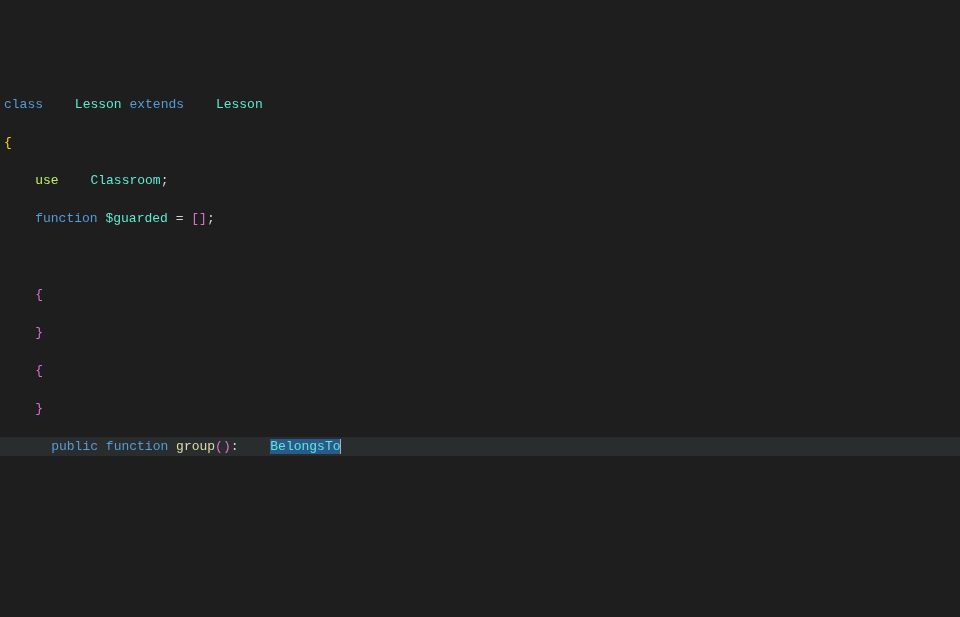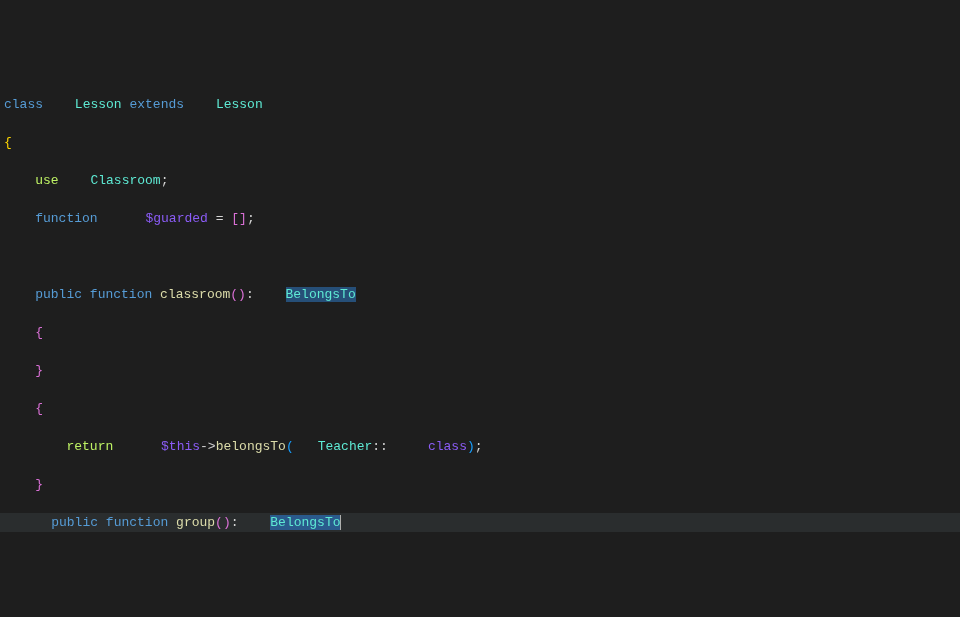--- a/index.html
+++ b/index.html
@@ -25,21 +25,21 @@
   }
   .line.hl {
     background: #2a2d2e;
     padding-left: 20px;
   }
   .k-blue { color: #569cd6; }
   .k-teal { color: #5eead4; margin-left: 24px; }
   .k-yellow { color: #dcdcaa; }
   .k-white { color: #d4d4d4; }
   .k-pink { color: #bef264; }
-  .k-var { color: #8b5cf6; margin-left: 40px; }
+  .k-var { color: #5eead4; }
   .k-gold { color: #ffd700; }
   .k-purple { color: #da70d6; }
   .k-blue2 { color: #179fff; }
   .sel {
     background: #264f78;
   }
   .cursor-sel {
     background: #2a5a8c;
     position: relative;
   }
@@ -57,25 +57,23 @@
 <body>
 
 
 
 <div class="editor">
 <div class="line"><span class="k-blue">class</span> <span class="k-teal">Lesson</span> <span class="k-blue">extends</span> <span class="k-teal">Lesson</span></div>
 <div class="line"><span class="k-gold">{</span></div>
 <div class="line">    <span class="k-pink">use</span> <span class="k-teal">Classroom</span><span class="k-white">;</span></div>
 <div class="line">    <span class="k-blue">function</span> <span class="k-var">$guarded</span><span class="k-white"> = </span><span class="k-purple">[]</span><span class="k-white">;</span></div>
 <div class="line"> </div>
-<div class="line">    <span class="k-blue">public</span> <span class="k-blue">function</span> <span class="k-yellow">classroom</span><span class="k-purple">()</span><span class="k-white">: </span><span class="k-teal sel">BelongsTo</span></div>
 <div class="line">    <span class="k-purple">{</span></div>
 <div class="line">    <span class="k-purple">}</span></div>
 <div class="line">    <span class="k-purple">{</span></div>
-<div class="line">        <span class="k-pink">return</span> <span class="k-var">$this</span><span class="k-white">-&gt;</span><span class="k-yellow">belongsTo</span><span class="k-blue2">(</span><span class="k-teal">Teacher</span><span class="k-white">::</span><span class="k-var">class</span><span class="k-blue2">)</span><span class="k-white">;</span></div>
 <div class="line">    <span class="k-purple">}</span></div>
 <div class="line hl">    <span class="k-blue">public</span> <span class="k-blue">function</span> <span class="k-yellow">group</span><span class="k-purple">()</span><span class="k-white">: </span><span class="k-teal cursor-sel">BelongsTo</span></div>
 
 
 
 
 
 
 
 

